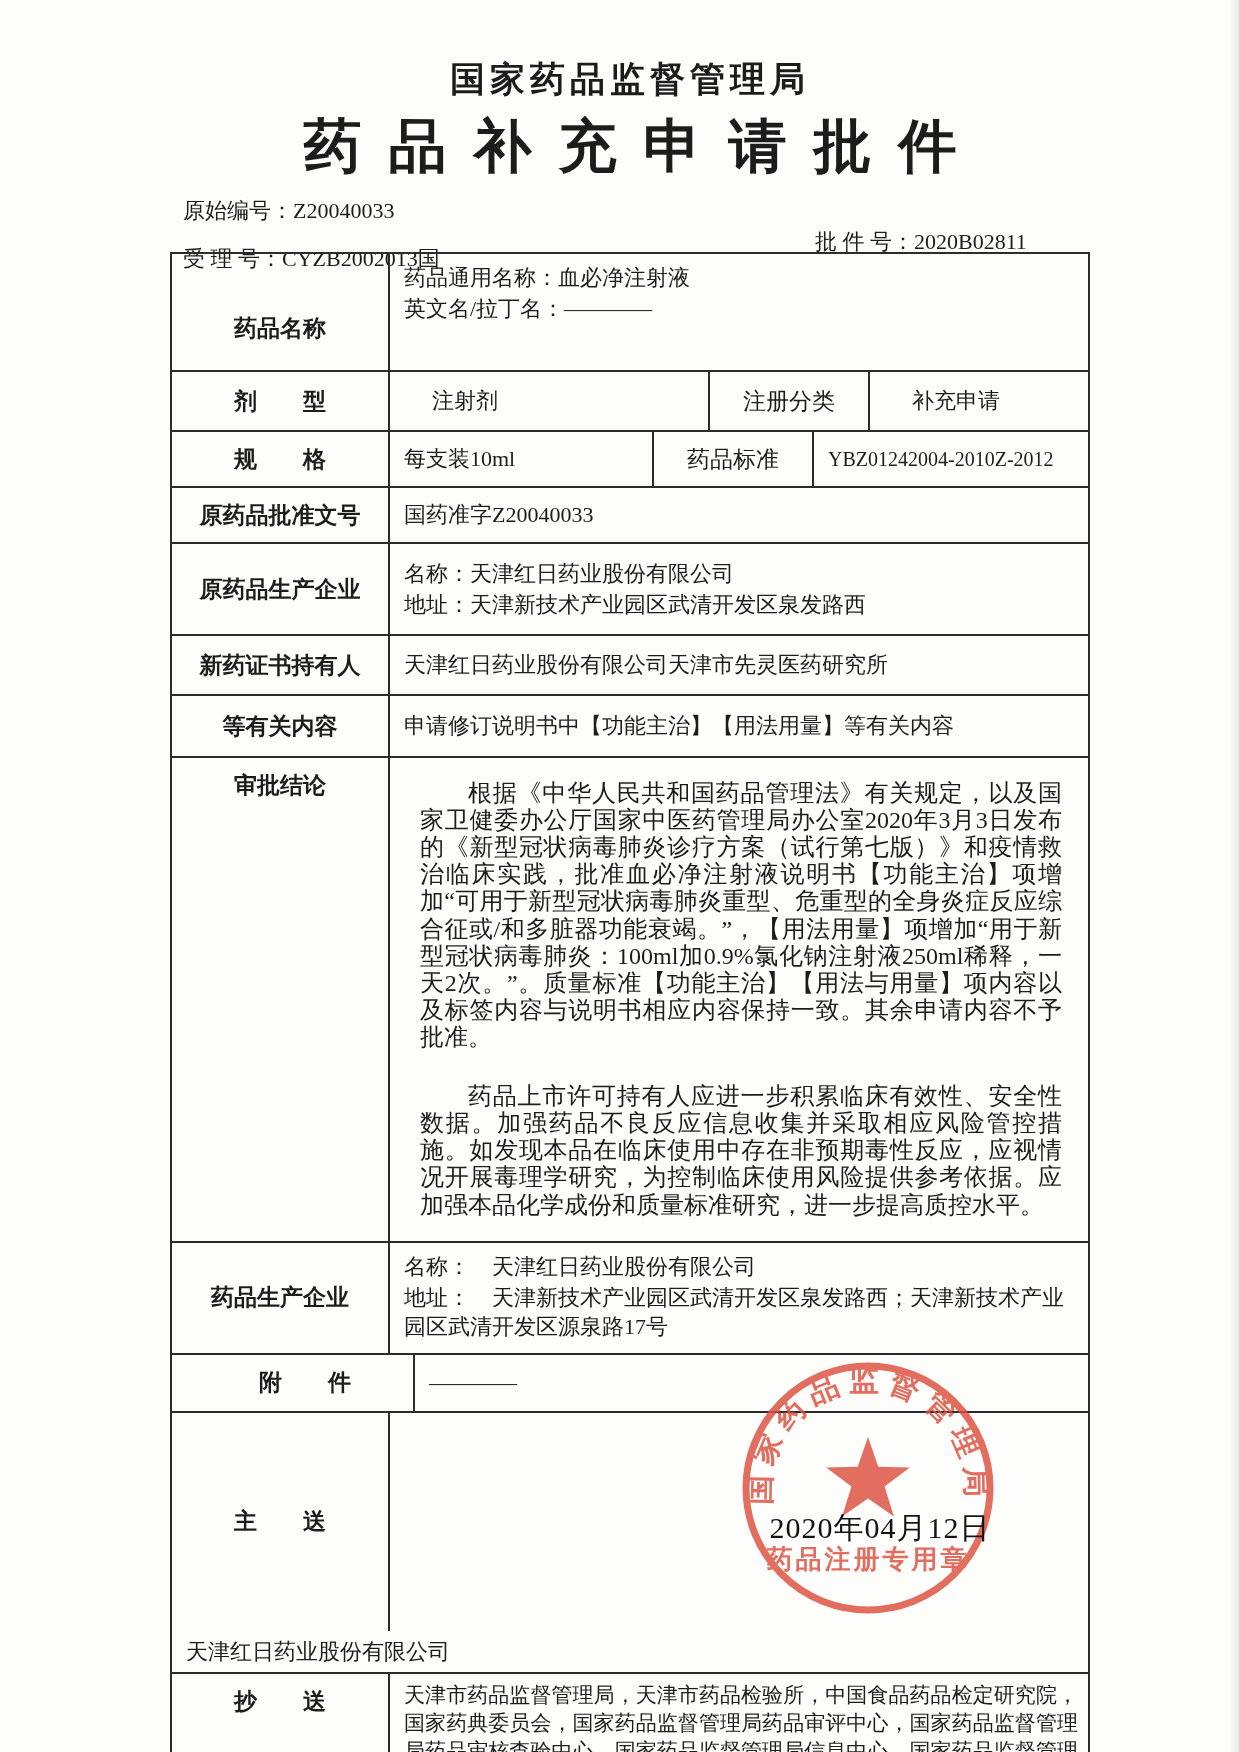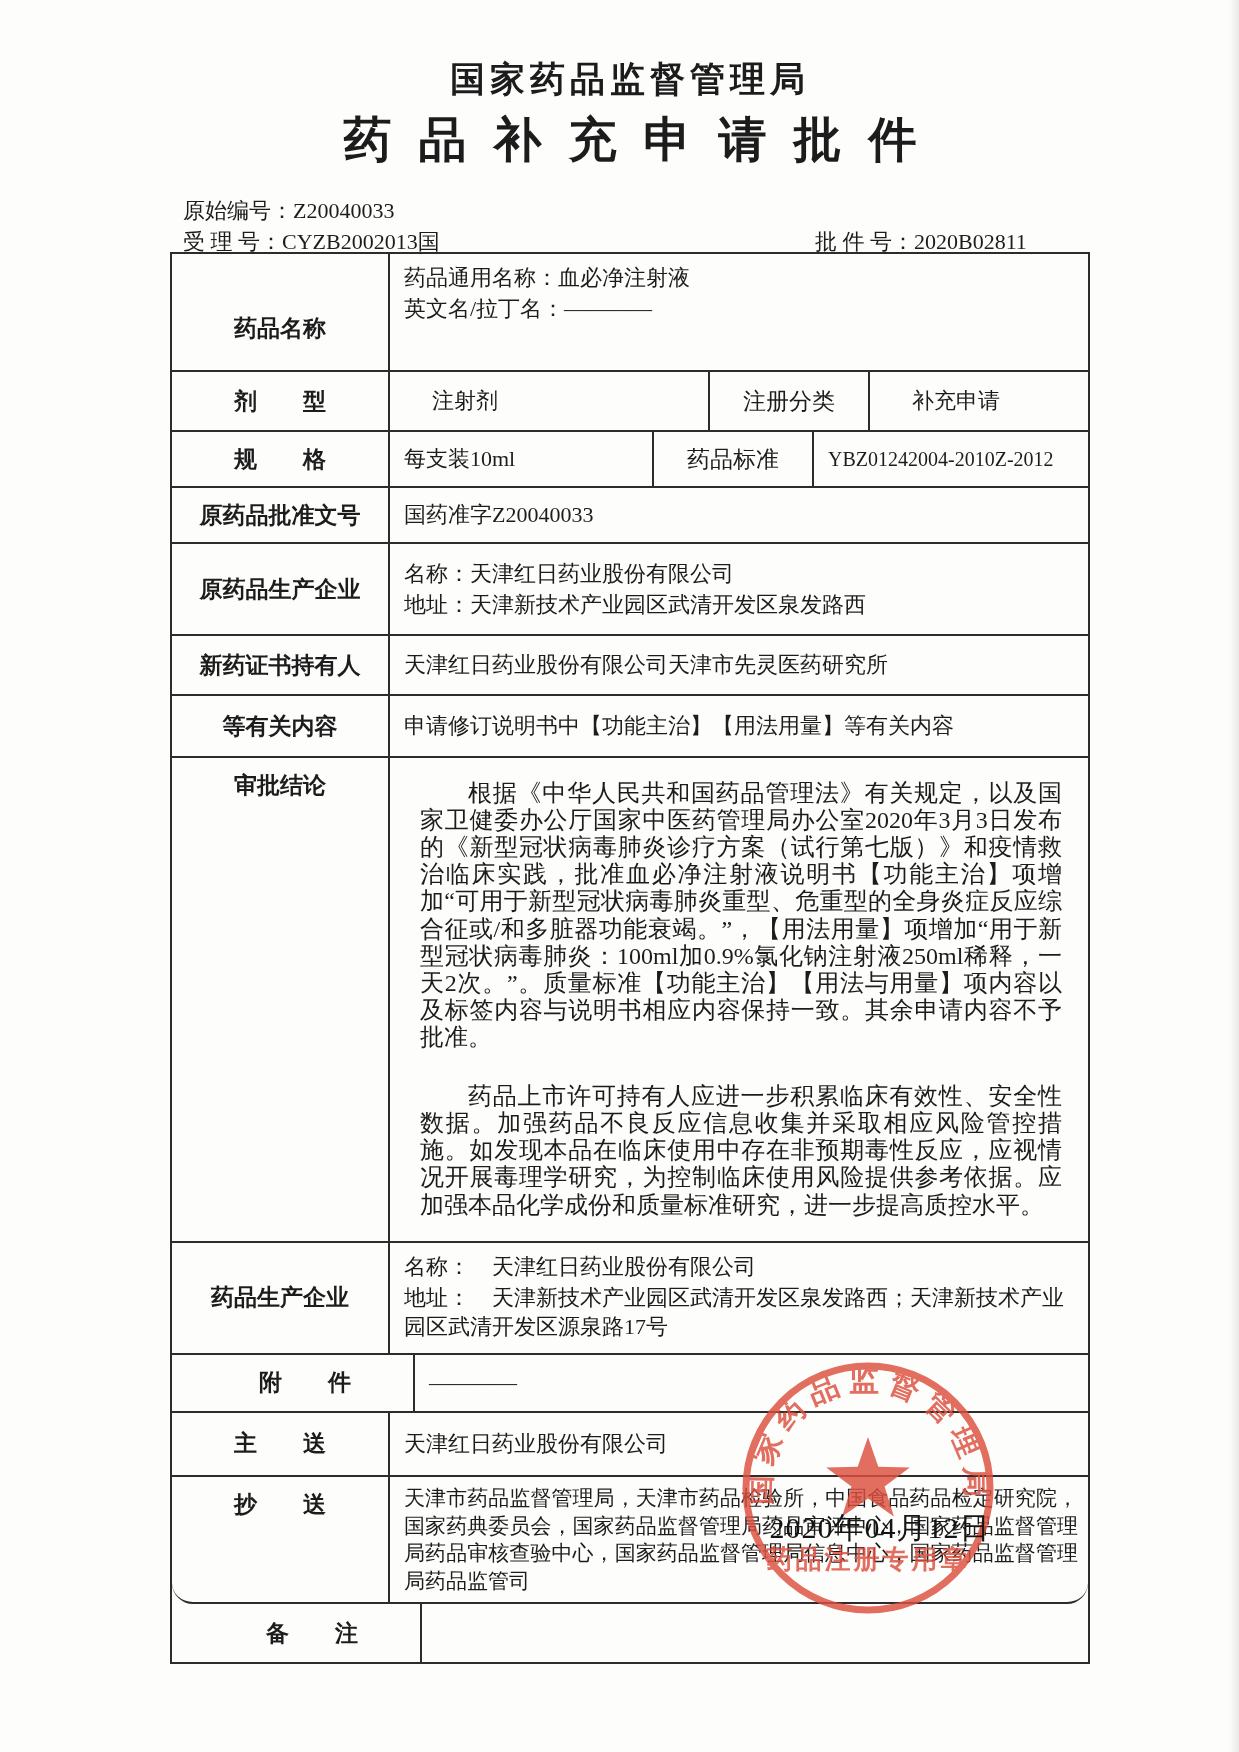--- a/index.html
+++ b/index.html
@@ -10,25 +10,25 @@
   }
   .page{position:absolute;inset:0;}
   .scan-edge{position:absolute;right:0;top:0;width:10px;height:100%;
     background:linear-gradient(to right,rgba(0,0,0,0),rgba(0,0,0,0.08));}
   .agency{
     position:absolute;left:170px;top:56px;width:920px;text-align:center;
     font-size:35px;font-weight:bold;letter-spacing:5px;
   }
   .doc-title{
     position:absolute;left:150px;top:108px;width:960px;text-align:center;
-    font-size:48px;font-weight:bold;letter-spacing:27px;text-indent:27px;
+    font-size:58px;font-weight:bold;letter-spacing:27px;text-indent:27px;
   }
   .meta{position:absolute;left:183px;font-size:22px;white-space:nowrap;}
   .meta-1{top:196px;}
-  .meta-2{top:227px;}
+  .meta-2{top:244px;}
   .meta-approval{position:absolute;left:815px;top:227px;font-size:22px;white-space:nowrap;}
 
   .tbl{
     position:absolute;left:170px;top:252px;width:920px;
     border:2px solid #2c2c2c;box-sizing:border-box;
   }
   .row{display:flex;border-bottom:2px solid #2c2c2c;box-sizing:border-box;}
   .row:last-child{border-bottom:none;}
   .lbl{
     width:218px;flex:0 0 218px;border-right:2px solid #2c2c2c;box-sizing:border-box;
@@ -49,21 +49,21 @@
   .val2{
     width:262px;flex:0 0 262px;display:flex;flex-direction:column;justify-content:center;
     padding:6px 8px 6px 14px;font-size:22px;box-sizing:border-box;
   }
   .top-align{justify-content:flex-start;padding-top:8px;}
   .lbl-top{align-items:flex-start;padding-top:12px;}
   .lbl-bottom{align-items:flex-end;padding-bottom:26px;}
   .r1{min-height:118px;} .r2{min-height:60px;gap:28px;} .r3{min-height:56px;}
   .r4{min-height:56px;} .r5{min-height:92px;} .r6{min-height:60px;}
   .r7{min-height:62px;} .r8{min-height:300px;} .r9{min-height:112px;}
-  .r10{min-height:58px;padding-left:25px;} .r11{min-height:64px;} .r12{min-height:126px;border-radius:21px;}
+  .r10{min-height:58px;padding-left:25px;} .r11{min-height:64px;flex-direction:column;} .r12{min-height:126px;border-radius:21px;}
   .r13{min-height:58px;padding-left:32px;}
   .std-val{font-size:20px;letter-spacing:0px;}
   .conc{padding-top:6px;}
   .conc p{margin:16px;text-indent:2em;text-align:justify;font-size:24px;line-height:1.13;}
   .cc-text{text-align:justify;font-size:21px;line-height:1.33;}
   .line{margin:1px 0;}
 
   .stamp{position:absolute;left:733px;top:1353px;width:270px;height:270px;}
   .stamp svg{opacity:0.82;}
   .stamp-date{

